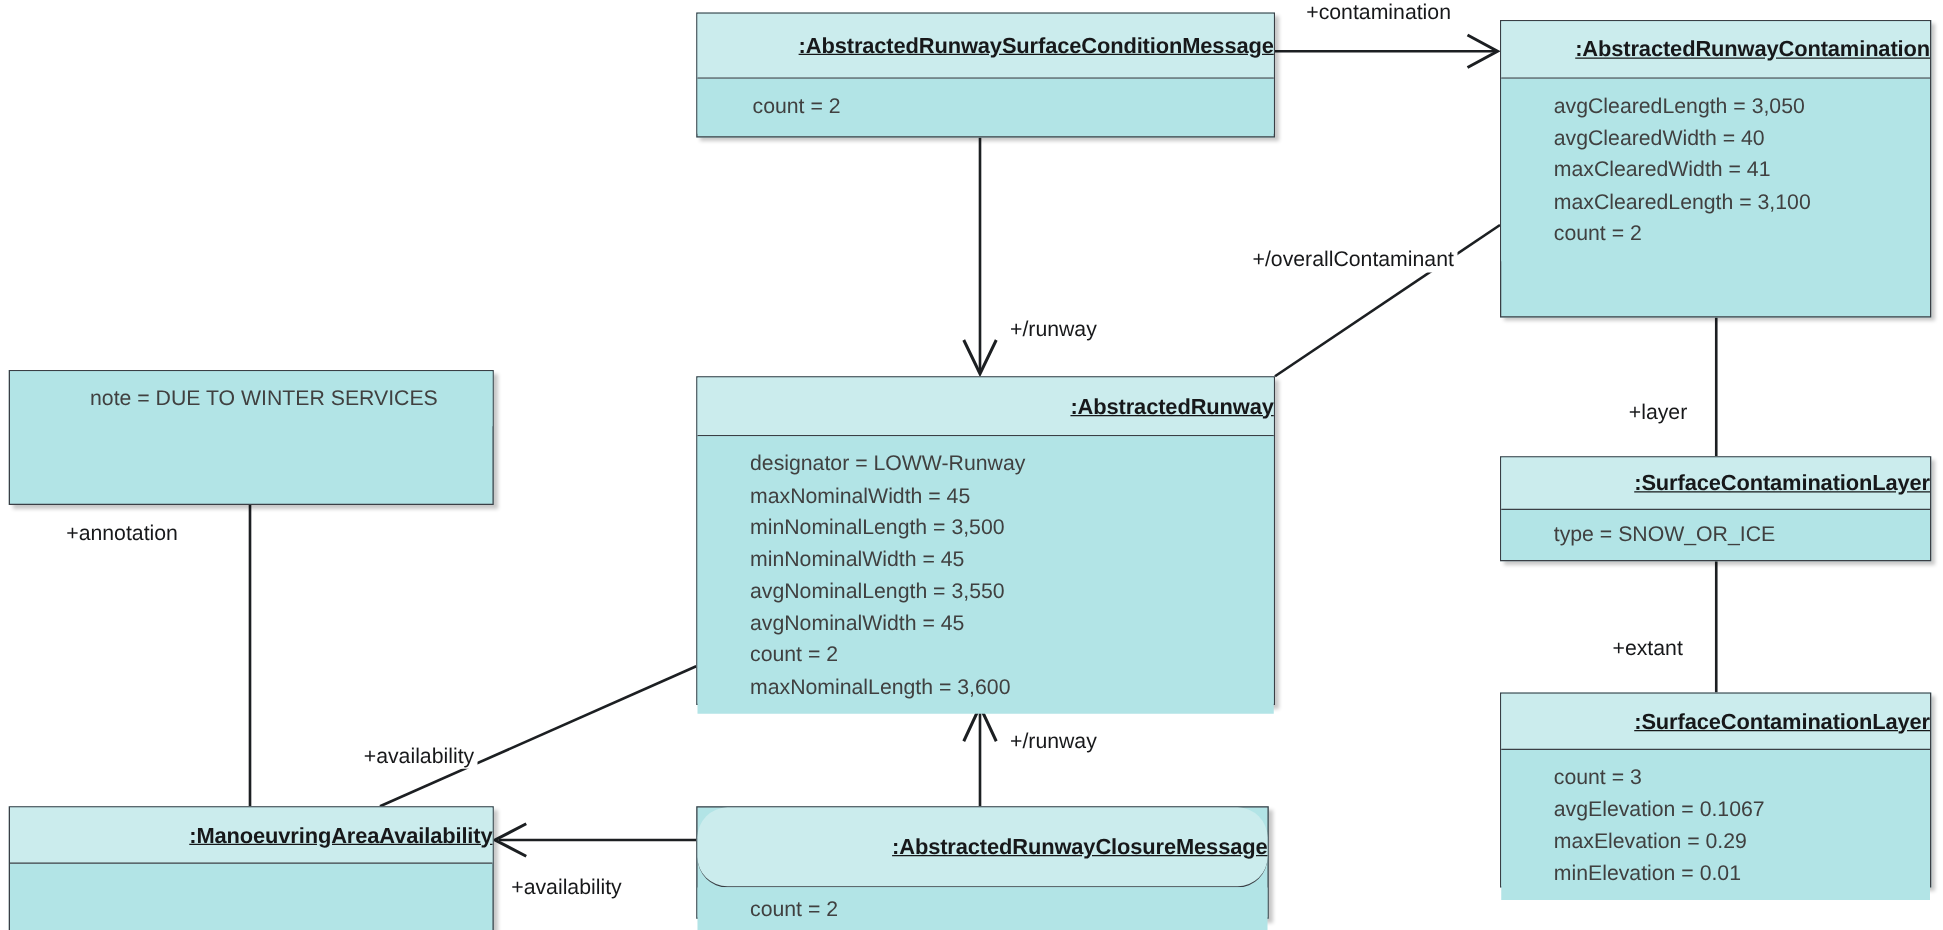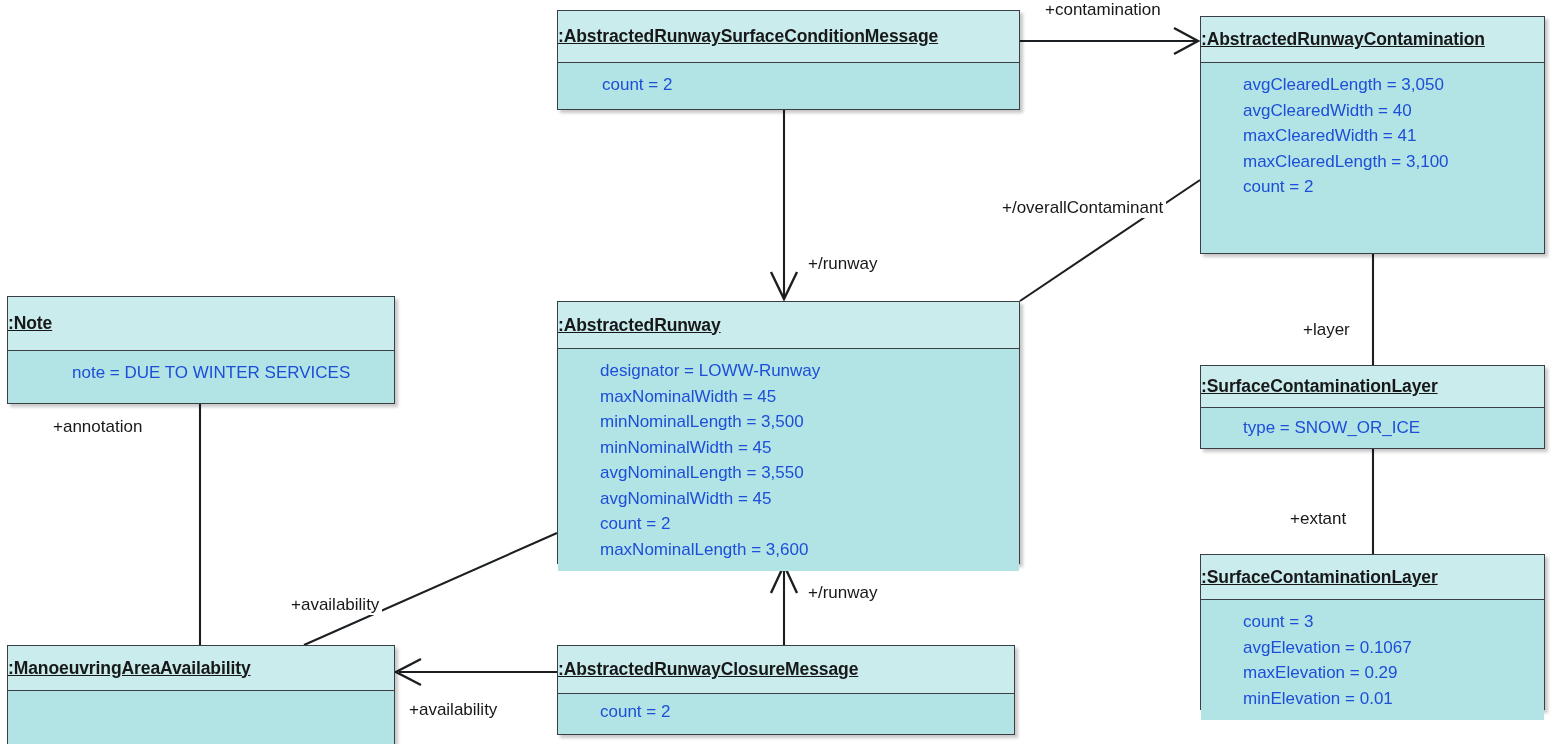--- a/index.html
+++ b/index.html
@@ -32,38 +32,38 @@
     box-shadow: 3px 3px 3px rgba(0,0,0,0.22);
     z-index: 5;
   }
   .uml-header {
     box-sizing: border-box;
     background: #cbeced;
     border-bottom: 1.6px solid #3a3f45;
     text-align: center;
     display: flex;
     align-items: center;
-    justify-content: flex-start;
+    justify-content: flex-end;
   }
   .uml-title {
     font-weight: bold;
     font-size: 17.5px;
     color: #17181a;
     text-decoration: underline;
     letter-spacing: -0.1px;
     white-space: nowrap;
   }
   .uml-body {
     box-sizing: border-box;
     background: #b2e4e6;
     padding: 9px 0 9px 44px;
   }
   .uml-attr {
     font-size: 17px;
-    color: #1d4ed8;
+    color: #404040;
     line-height: 25.5px;
     white-space: nowrap;
   }
   .edge-label {
     position: absolute;
     font-size: 17px;
     color: #17181a;
     white-space: nowrap;
     background: #ffffff;
     padding: 0 3px;
@@ -118,23 +118,20 @@
     <div class="uml-body" style="padding-left:42px;">
       <div class="uml-attr">avgClearedLength = 3,050</div>
       <div class="uml-attr">avgClearedWidth = 40</div>
       <div class="uml-attr">maxClearedWidth = 41</div>
       <div class="uml-attr">maxClearedLength = 3,100</div>
       <div class="uml-attr">count = 2</div>
     </div>
   </div>
 
   <div class="uml-box" style="left:7px; top:296px; width:388px; height:108px;">
-    <div class="uml-header" style="height:54px;">
-      <span class="uml-title">:Note</span>
-    </div>
     <div class="uml-body" style="padding-left:64px;">
       <div class="uml-attr">note = DUE TO WINTER SERVICES</div>
     </div>
   </div>
 
   <div class="uml-box" style="left:557px; top:301px; width:463px; height:263px;">
     <div class="uml-header" style="height:47px;">
       <span class="uml-title">:AbstractedRunway</span>
     </div>
     <div class="uml-body" style="padding-left:42px;">
@@ -170,21 +167,21 @@
     </div>
   </div>
 
   <div class="uml-box" style="left:7px; top:645px; width:388px; height:112px;">
     <div class="uml-header" style="height:45px;">
       <span class="uml-title">:ManoeuvringAreaAvailability</span>
     </div>
   </div>
 
   <div class="uml-box" style="left:557px; top:645px; width:458px; height:90px;">
-    <div class="uml-header" style="height:48px;">
+    <div class="uml-header" style="height:64px;border-radius:24px;">
       <span class="uml-title">:AbstractedRunwayClosureMessage</span>
     </div>
     <div class="uml-body" style="padding:5px 0 5px 42px;">
       <div class="uml-attr">count = 2</div>
     </div>
   </div>
 
   <div class="edge-label" style="left:1042px; top:0px;">+contamination</div>
 
   <div class="edge-label" style="left:805px; top:254px;">+/runway</div>

